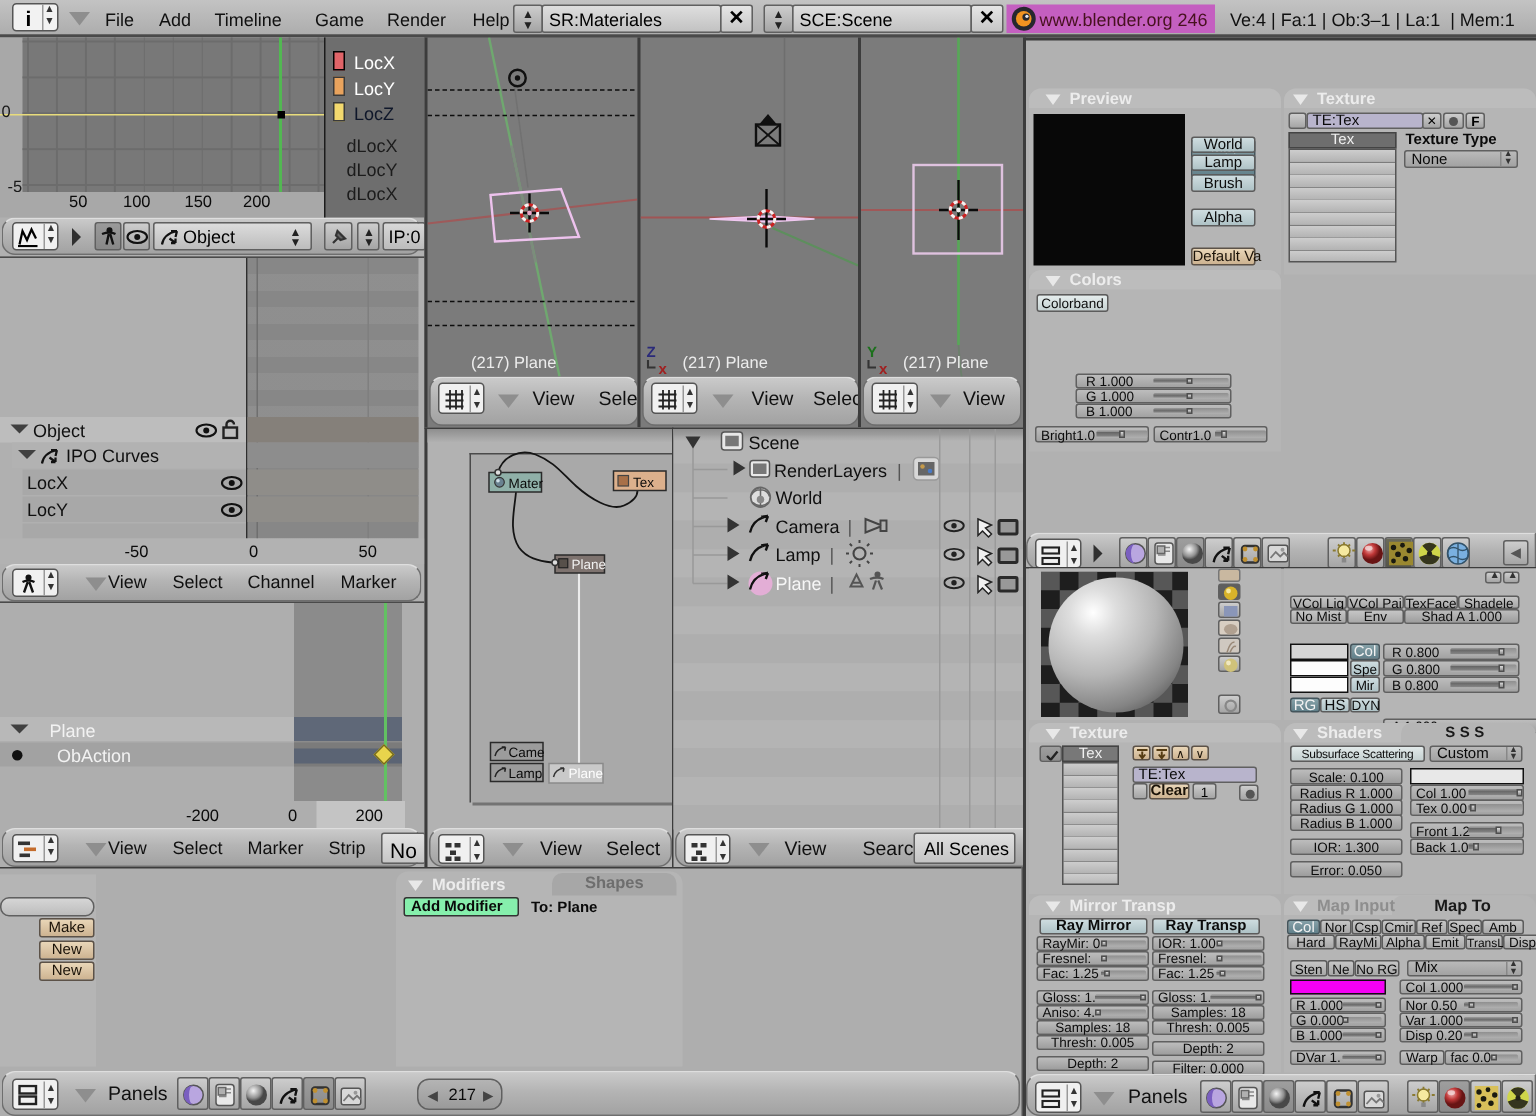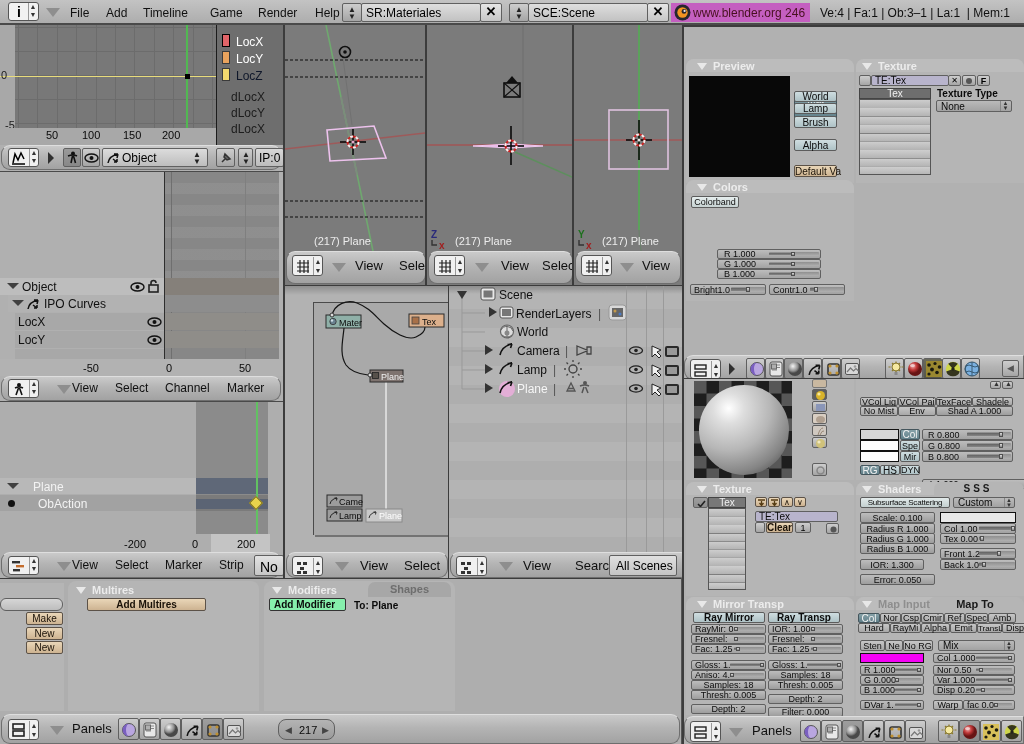--- a/index.html
+++ b/index.html
@@ -243,25 +243,20 @@
 </div>
 
 <div class="win" style="left:0;top:578px;width:681px;height:166px;background:#aeaeae;border-top:1px solid #3c3c3c">
 
   <div class="pnl" style="left:-8px;top:4px;width:72px;height:128px;border-radius:0"></div>
   <div class="gb" style="left:0;top:19px;width:63px;height:13px;background:linear-gradient(#d6d6d6,#bdbdbd);border-radius:6px 6px 6px 6px"></div>
   <div class="tan" style="left:26px;top:33px;width:37px;height:13px;line-height:12px">Make</div>
   <div class="tan" style="left:26px;top:48px;width:37px;height:13px;line-height:12px">New</div>
   <div class="tan" style="left:26px;top:62px;width:37px;height:13px;line-height:12px">New</div>
 
-  <div class="pnl" style="left:68px;top:2px;width:191px;height:130px">
-    <div class="pt" style="left:8px;top:6px"></div>
-    <div class="ph" style="left:24px;top:3px">Multires</div>
-    <div class="tan" style="left:19px;top:17px;width:119px;height:13px;line-height:12px;font-weight:bold">Add Multires</div>
-  </div>
 
   <div class="pnl" style="left:264px;top:2px;width:191px;height:130px">
     <div class="tab" style="left:104px;top:1px;width:83px;height:15px;line-height:15px">Shapes</div>
     <div class="pt" style="left:8px;top:6px"></div>
     <div class="ph" style="left:24px;top:3px">Modifiers</div>
     <div class="gb" style="left:5px;top:17px;width:77px;height:13px;background:#86efac;border-color:#333">
         <span class="s10" style="left:4px;top:0px;font-weight:bold">Add Modifier</span>
       </div>
     <div class="s10" style="left:90px;top:19px;font-weight:bold">To: Plane</div>
   </div>
@@ -955,21 +950,21 @@
           <div class="knb" style="left:18px"></div>
         </div>
       </div>
     <div class="sld" style="left:84px;top:77px;width:76px;height:11px">
         <span class="a" style="left:3px;top:0px">Back 1.0</span>
         <div class="trk" style="left:38px;width:36px">
           <div class="fill" style="width:4px"></div>
           <div class="knb" style="left:3px"></div>
         </div>
       </div>
-    <div class="num" style="left:4px;top:77px;width:64px;height:11px;line-height:10px">IOR: 1.300</div>
+    <div class="num" style="left:4px;top:77px;width:75px;height:11px;line-height:10px">IOR: 1.300</div>
     <div class="num" style="left:4px;top:92px;width:75px;height:11px;line-height:10px">Error: 0.050</div>
   </div>
 
   <div class="pnl" style="left:2px;top:218px;width:168px;height:118px">
     <div class="a" style="left:0;top:0;right:0;height:13px;background:#bcbcbc;border-radius:8px 8px 0 0"></div>
     <div class="pt" style="left:11px;top:4px"></div>
     <div class="ph" style="left:27px;top:1px">Mirror Transp</div>
     <div class="tlb" style="left:7px;top:15px;width:72px;height:11px;line-height:10px;font-weight:bold">Ray Mirror</div>
     <div class="tlb" style="left:82px;top:15px;width:72px;height:11px;line-height:10px;font-weight:bold">Ray Transp</div>
     <div class="sld" style="left:5px;top:27px;width:75px;height:10px">

